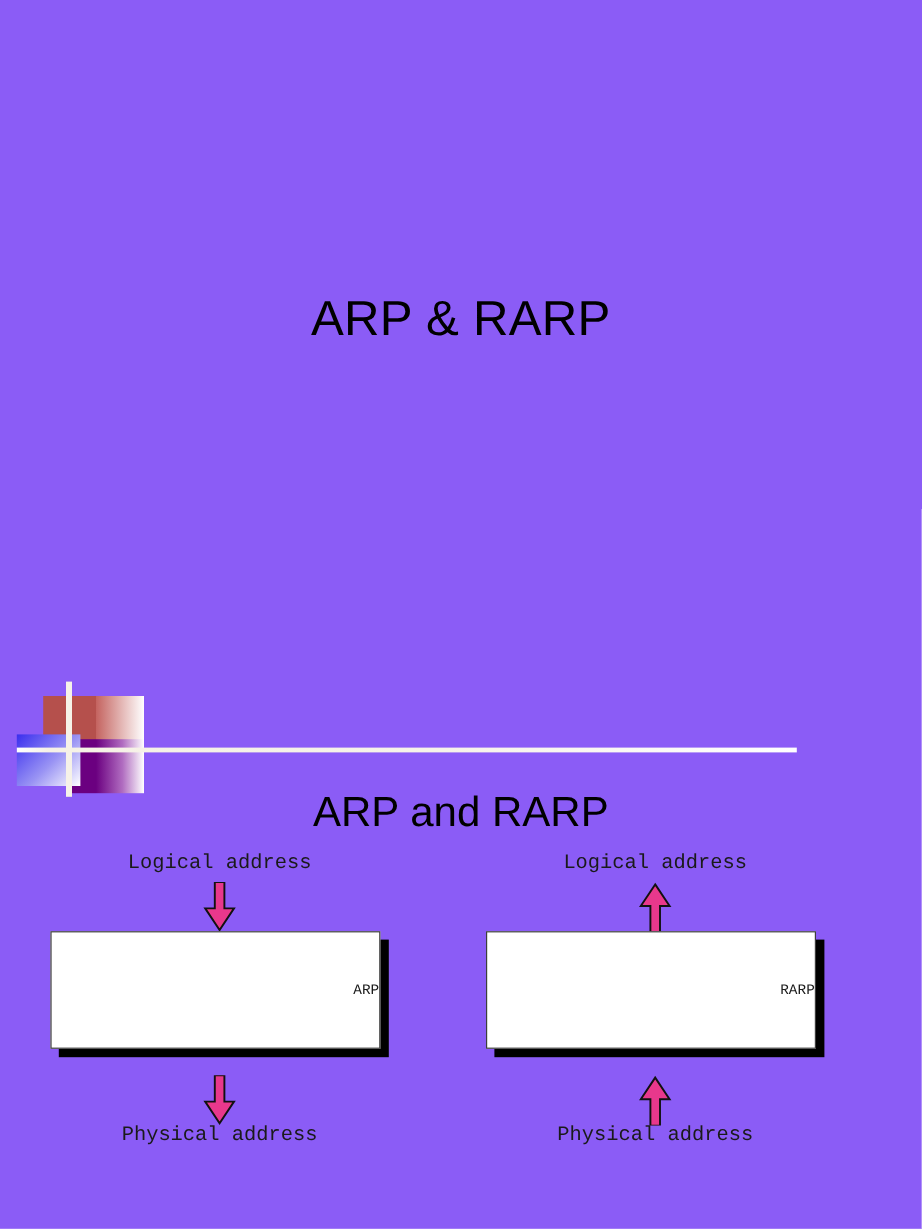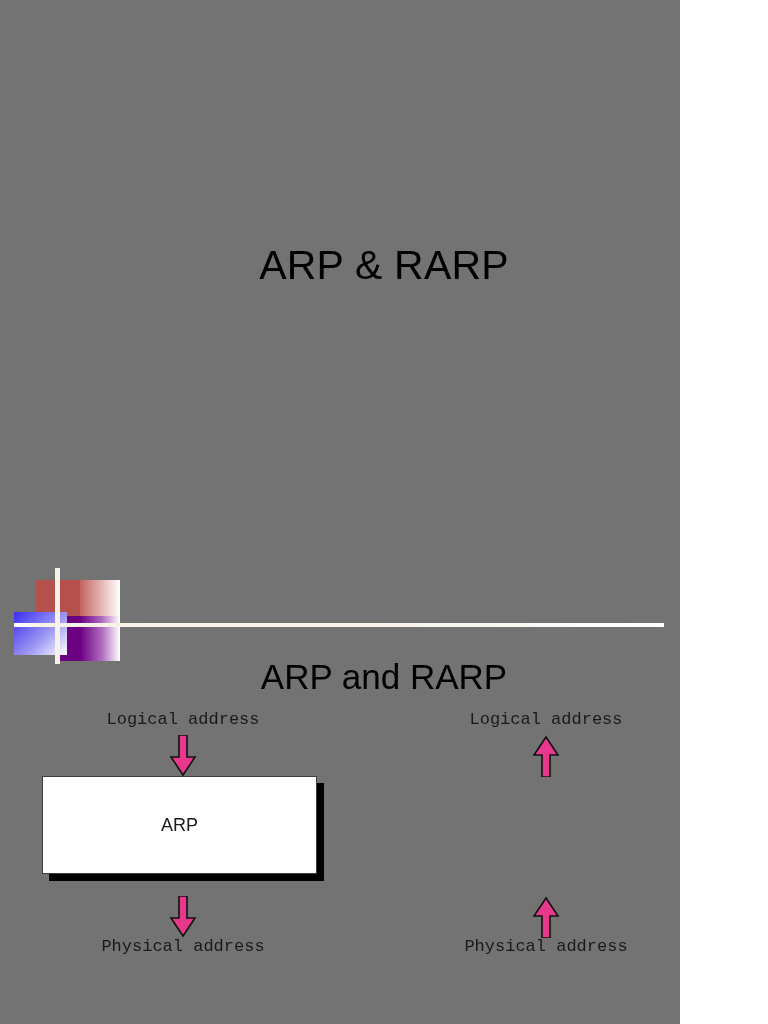--- a/index.html
+++ b/index.html
@@ -11,23 +11,23 @@
     width: 768px;
     height: 1024px;
     position: relative;
     font-family: "Liberation Sans", sans-serif;
     overflow: hidden;
   }
 
   .page {
     position: absolute;
     left: 0; top: 0;
-    width: 680px;
+    width: 768px;
     height: 1024px;
-    background: #737373;
+    background: #8b5cf6;
   }
 
   
   .slide-one-title {
     position: absolute;
     left: 0;
     top: 215px;
     width: 768px;
     text-align: center;
     font-size: 41px;
@@ -166,23 +166,23 @@
     background: #ffffff;
     border: 1.5px solid #3d3d3d;
     box-shadow: 7px 7px 0 0 #000000;
     box-sizing: border-box;
   }
   .proto-box-text {
     position: absolute;
     left: 0; right: 0;
     top: 50%;
     transform: translateY(-50%);
-    text-align: center;
-    font-family: Liberation Sans, sans-serif;
-    font-size: 18px;
+    text-align: right;
+    font-family: Liberation Mono, monospace;
+    font-size: 12px;
     color: #1a1a1a;
   }
 </style>
 </head>
 <body>
 
 <div class="page">
 
   <section>
     <h1 class="slide-one-title">ARP &amp; RARP</h1>
@@ -226,20 +226,23 @@
 
     <div class="diagram diagram-right">
       <div class="dg-label dg-label-top">Logical address</div>
 
       <div class="arrow arrow-top">
         <svg width="30" height="42" viewBox="0 0 30 42">
           <polygon points="15,2 27,20 19,20 19,42 11,42 11,20 3,20" fill="#e8388c" stroke="#111111" stroke-width="1.6"></polygon>
         </svg>
       </div>
 
+      <div class="proto-box">
+        <div class="proto-box-text">RARP</div>
+      </div>
 
       <div class="arrow arrow-bottom">
         <svg width="30" height="42" viewBox="0 0 30 42">
           <polygon points="15,2 27,20 19,20 19,42 11,42 11,20 3,20" fill="#e8388c" stroke="#111111" stroke-width="1.6"></polygon>
         </svg>
       </div>
 
       <div class="dg-label dg-label-bottom">Physical address</div>
     </div>
 

